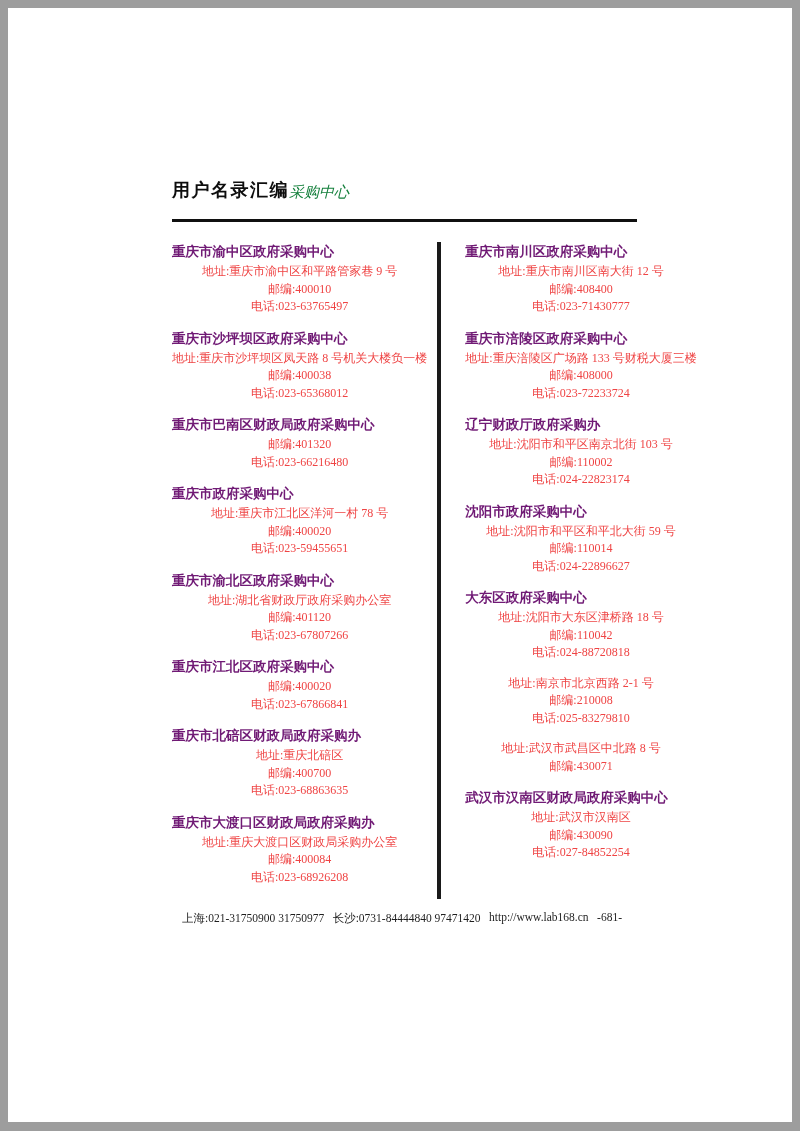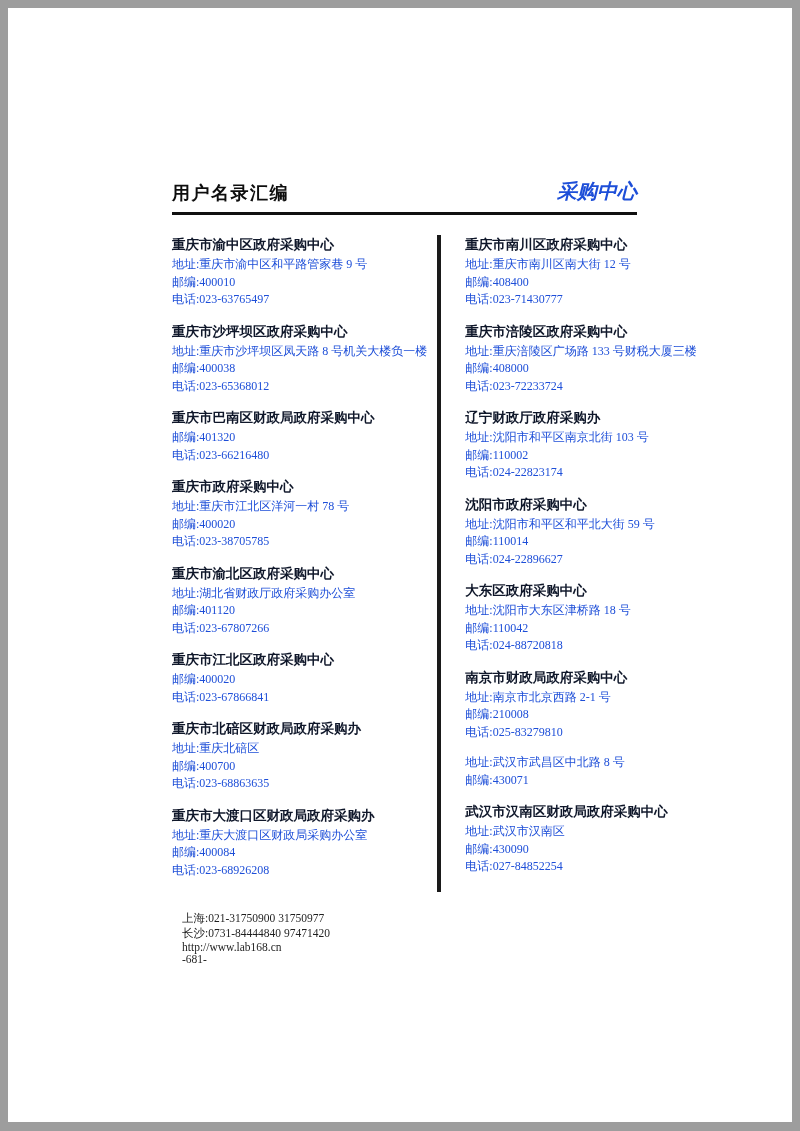--- a/index.html
+++ b/index.html
@@ -13,62 +13,62 @@
   .page {
     position:absolute; left:8px; top:8px;
     width:784px; height:1114px;
     background:#ffffff;
   }
   .content {
     position:absolute; left:164px; top:170px; 
     width:465px;
   }
   .header {
-    display:flex; justify-content:space-between; align-items:flex-end;
+    display:flex; align-items:flex-end;
     border-bottom:3px solid #101010;
-    padding-bottom:7px;
+    padding-bottom:17px;
   }
   .header-left {
     font-size:18px; font-weight:bold; letter-spacing:1.5px;
     font-family:"Liberation Sans","DejaVu Sans",sans-serif;
     color:#0d0d0d;
   }
   .header-right {
-    font-size:20px; font-weight:bold; font-style:italic;
-    color:#1d4ed8;
+    font-size:15px; font-weight:normal; font-style:italic;
+    color:#15803d;
   }
   .columns {
     display:flex; margin-top:20px; align-items:stretch;
   }
   .col { flex:1; }
   .col-left  { padding-right:10px; }
   .col-right { padding-left:24px; }
   .divider {
     width:2px;
     border-left:2px solid #1a1a1a;
     border-right:2px solid #1a1a1a;
   }
   .entry { margin-bottom:13px; }
   .entry-title {
     font-size:13.5px; font-weight:bold; line-height:19px;
-    margin-bottom:2px; color:#0f172a;
+    margin-bottom:2px; color:#701a75;
     font-family:"Liberation Sans","DejaVu Sans",sans-serif;
     white-space:nowrap;
   }
   .entry-line {
-    font-size:12px; line-height:17.5px; color:#1d4ed8;
+    font-size:12px; line-height:17.5px; color:#ef4444;
     white-space:nowrap;
+    text-align:center;
   }
   .footer {
     position:absolute; left:174px; top:903px;
     width:440px;
     display:flex; justify-content:space-between;
     font-size:11.5px; color:#1e1e1e;
     white-space:nowrap;
-    flex-direction:column;
   }
   .footer span { display:inline-block; }
 </style>
 </head>
 <body>
 
 <div class="page">
   <div class="content">
 
     <div class="header">
@@ -92,21 +92,21 @@
           </div>
           <div class="entry">
             <div class="entry-title">重庆市巴南区财政局政府采购中心</div>
             <div class="entry-line">邮编:401320</div>
             <div class="entry-line">电话:023-66216480</div>
           </div>
           <div class="entry">
             <div class="entry-title">重庆市政府采购中心</div>
             <div class="entry-line">地址:重庆市江北区洋河一村 78 号</div>
             <div class="entry-line">邮编:400020</div>
-            <div class="entry-line">电话:023-38705785</div>
+            <div class="entry-line">电话:023-59455651</div>
           </div>
           <div class="entry">
             <div class="entry-title">重庆市渝北区政府采购中心</div>
             <div class="entry-line">地址:湖北省财政厅政府采购办公室</div>
             <div class="entry-line">邮编:401120</div>
             <div class="entry-line">电话:023-67807266</div>
           </div>
           <div class="entry">
             <div class="entry-title">重庆市江北区政府采购中心</div>
             <div class="entry-line">邮编:400020</div>
@@ -151,21 +151,20 @@
             <div class="entry-line">邮编:110014</div>
             <div class="entry-line">电话:024-22896627</div>
           </div>
           <div class="entry">
             <div class="entry-title">大东区政府采购中心</div>
             <div class="entry-line">地址:沈阳市大东区津桥路 18 号</div>
             <div class="entry-line">邮编:110042</div>
             <div class="entry-line">电话:024-88720818</div>
           </div>
           <div class="entry">
-            <div class="entry-title">南京市财政局政府采购中心</div>
             <div class="entry-line">地址:南京市北京西路 2-1 号</div>
             <div class="entry-line">邮编:210008</div>
             <div class="entry-line">电话:025-83279810</div>
           </div>
           <div class="entry">
             <div class="entry-line">地址:武汉市武昌区中北路 8 号</div>
             <div class="entry-line">邮编:430071</div>
           </div>
           <div class="entry">
             <div class="entry-title">武汉市汉南区财政局政府采购中心</div>

